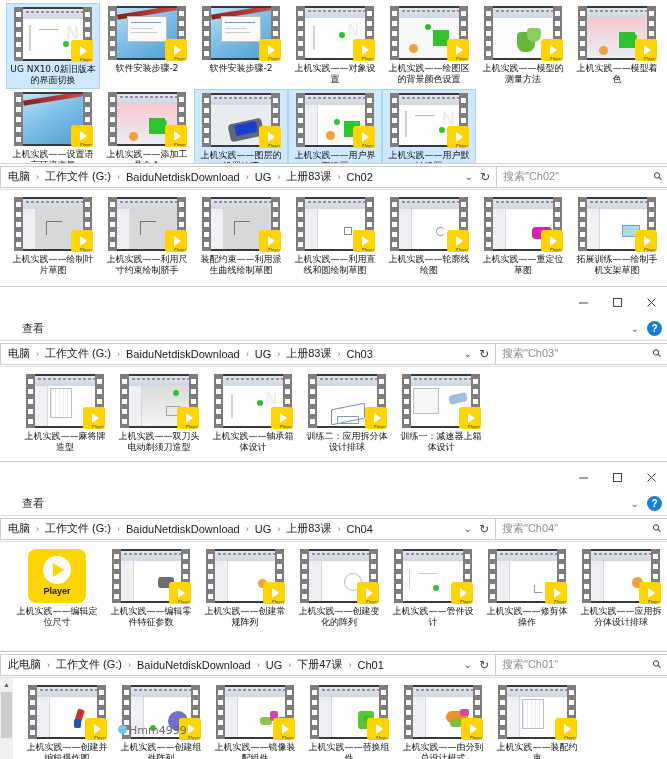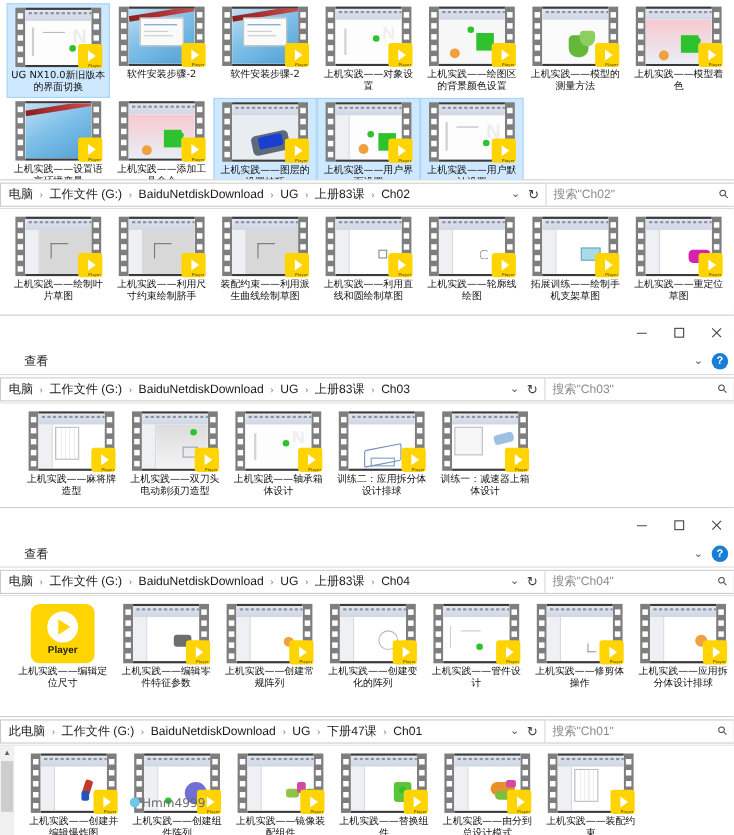--- a/index.html
+++ b/index.html
@@ -886,79 +886,79 @@
                   <i style="left:28px"></i>
                   <i style="left:33px"></i>
                   <i style="left:38px"></i>
                   <i style="left:43px"></i>
                   <i style="left:48px"></i>
                   <i style="left:53px"></i>
                   <i style="left:58px"></i>
                 </div>
                 <div class="ui-side"></div>
                 <div class="ui-canvas" style="background:#fff">
+                  <div class="magenta" style="left:26px;top:18px"></div>
+                </div>
+              </div>
+              <div class="perf">
+                <div class="hole"></div>
+                <div class="hole"></div>
+                <div class="hole"></div>
+                <div class="hole"></div>
+                <div class="hole"></div>
+              </div>
+              <div class="badge">
+                <div class="tri"></div>
+                <div class="plab">Player</div>
+              </div>
+            </div>
+            <div class="caption">上机实践——重定位草图</div>
+          </div>
+          <div class="cell">
+            <div class="thumb">
+              <div class="perf">
+                <div class="hole"></div>
+                <div class="hole"></div>
+                <div class="hole"></div>
+                <div class="hole"></div>
+                <div class="hole"></div>
+              </div>
+              <div class="shot">
+                <div class="ui-bar">
+                  <i style="left:3px"></i>
+                  <i style="left:8px"></i>
+                  <i style="left:13px"></i>
+                  <i style="left:18px"></i>
+                  <i style="left:23px"></i>
+                  <i style="left:28px"></i>
+                  <i style="left:33px"></i>
+                  <i style="left:38px"></i>
+                  <i style="left:43px"></i>
+                  <i style="left:48px"></i>
+                  <i style="left:53px"></i>
+                  <i style="left:58px"></i>
+                </div>
+                <div class="ui-side"></div>
+                <div class="ui-canvas" style="background:#fff">
                   <div style="position:absolute;left:22px;top:16px;width:18px;height:12px;background:#a9dbe8;border:1px solid #6fa9bb"></div>
                 </div>
               </div>
               <div class="perf">
                 <div class="hole"></div>
                 <div class="hole"></div>
                 <div class="hole"></div>
                 <div class="hole"></div>
                 <div class="hole"></div>
               </div>
               <div class="badge">
                 <div class="tri"></div>
                 <div class="plab">Player</div>
               </div>
             </div>
             <div class="caption">拓展训练——绘制手机支架草图</div>
-          </div>
-          <div class="cell">
-            <div class="thumb">
-              <div class="perf">
-                <div class="hole"></div>
-                <div class="hole"></div>
-                <div class="hole"></div>
-                <div class="hole"></div>
-                <div class="hole"></div>
-              </div>
-              <div class="shot">
-                <div class="ui-bar">
-                  <i style="left:3px"></i>
-                  <i style="left:8px"></i>
-                  <i style="left:13px"></i>
-                  <i style="left:18px"></i>
-                  <i style="left:23px"></i>
-                  <i style="left:28px"></i>
-                  <i style="left:33px"></i>
-                  <i style="left:38px"></i>
-                  <i style="left:43px"></i>
-                  <i style="left:48px"></i>
-                  <i style="left:53px"></i>
-                  <i style="left:58px"></i>
-                </div>
-                <div class="ui-side"></div>
-                <div class="ui-canvas" style="background:#fff">
-                  <div class="magenta" style="left:26px;top:18px"></div>
-                </div>
-              </div>
-              <div class="perf">
-                <div class="hole"></div>
-                <div class="hole"></div>
-                <div class="hole"></div>
-                <div class="hole"></div>
-                <div class="hole"></div>
-              </div>
-              <div class="badge">
-                <div class="tri"></div>
-                <div class="plab">Player</div>
-              </div>
-            </div>
-            <div class="caption">上机实践——重定位草图</div>
           </div>
         </div>
     </div>
   </div>
 
   <div class="win" id="w2" style="top:286px; width:668px; height:178px; border-left:none; border-right:none;">
 
     <div class="titlebar">
       <div class="wincontrols">
         <div class="wc">

